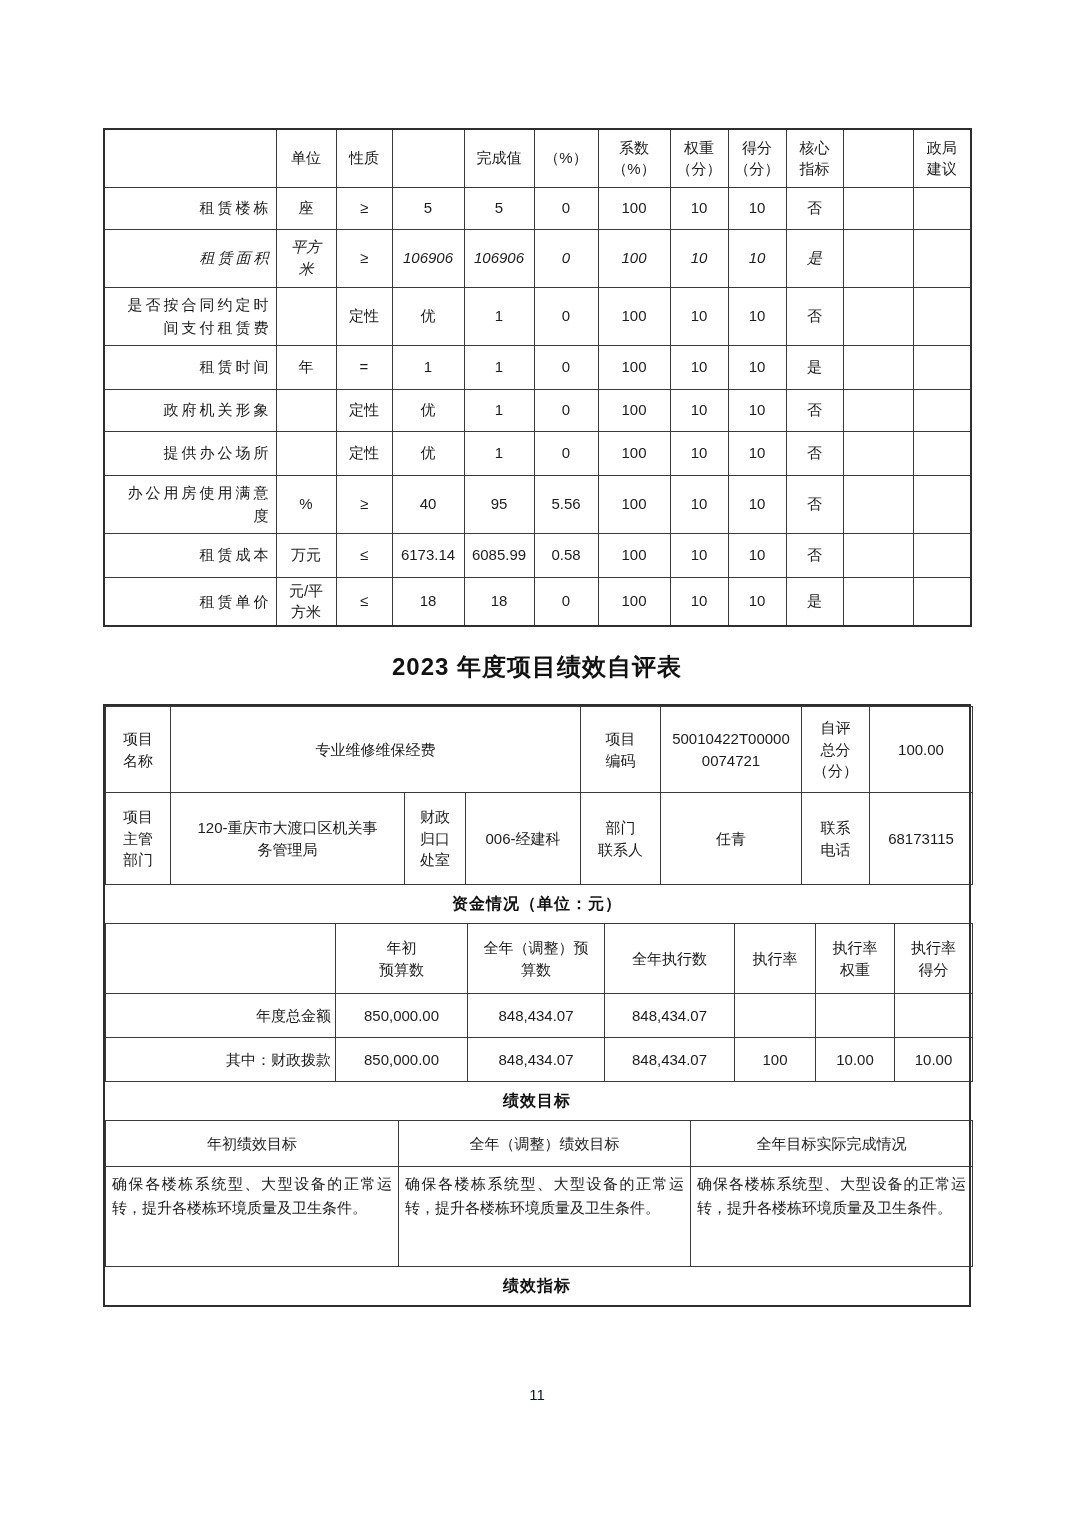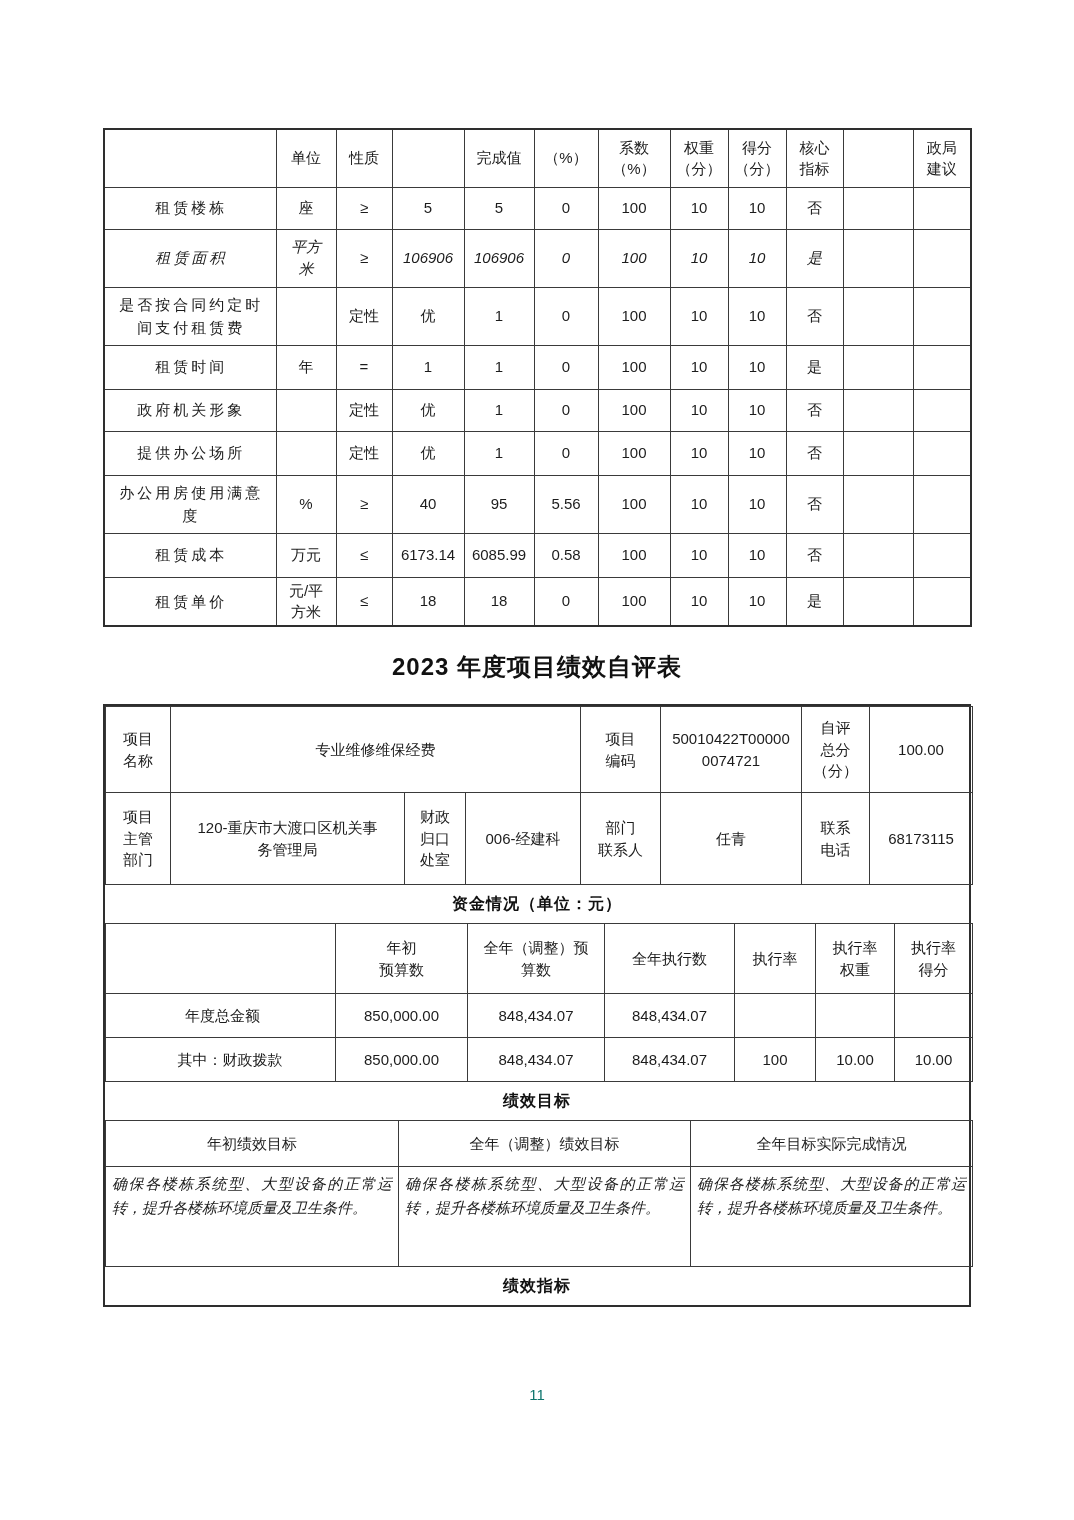--- a/index.html
+++ b/index.html
@@ -24,21 +24,21 @@
     white-space: pre-line;
     line-height: 1.45;
     padding: 2px 4px;
     overflow: hidden;
   }
 
   
   .t1 { border: 2px solid #2e2e2e; }
   .t1 thead tr { height: 58px; }
   .t1 tbody td:first-child {
-    text-align: center;
+    text-align: right;
     padding-left: 6px;
     padding-right: 4px;
     letter-spacing: 3px;
     line-height: 1.55;
   }
   .t1 tbody tr:nth-child(1) { height: 42px; }
   .t1 tbody tr:nth-child(2) { height: 58px; font-style: italic; }
   .t1 tbody tr:nth-child(3) { height: 58px; }
   .t1 tbody tr:nth-child(4) { height: 44px; }
   .t1 tbody tr:nth-child(5) { height: 42px; }
@@ -65,42 +65,41 @@
 
   .band {
     height: 38px;
     display: flex; align-items: center; justify-content: center;
     font-size: 16px; font-weight: bold; letter-spacing: 1px;
     color: #111;
   }
 
   .tF thead tr { height: 70px; }
   .tF tbody tr { height: 44px; }
-  .tF tbody td:first-child { text-align: center; padding-left: 8px; }
+  .tF tbody td:first-child { text-align: right; padding-left: 8px; }
 
   .tG thead tr { height: 46px; }
   .tG tbody tr { height: 100px; }
   .tG tbody td {
     text-align: justify;
     vertical-align: top;
     padding: 5px 6px;
     line-height: 1.6;
-    font-style: italic;
   }
 
   
   .t2wrap table { width: 100%; }
 
   .page-number {
     position: absolute;
     left: 0; right: 0;
     top: 1386px;
     text-align: center;
     font-size: 15px;
-    color: #0f766e;
+    color: #0f172a;
   }
 </style>
 </head>
 <body>
 
 <div class="sheet">
 
   <table class="t1">
     <colgroup>
       <col style="width:172px">

